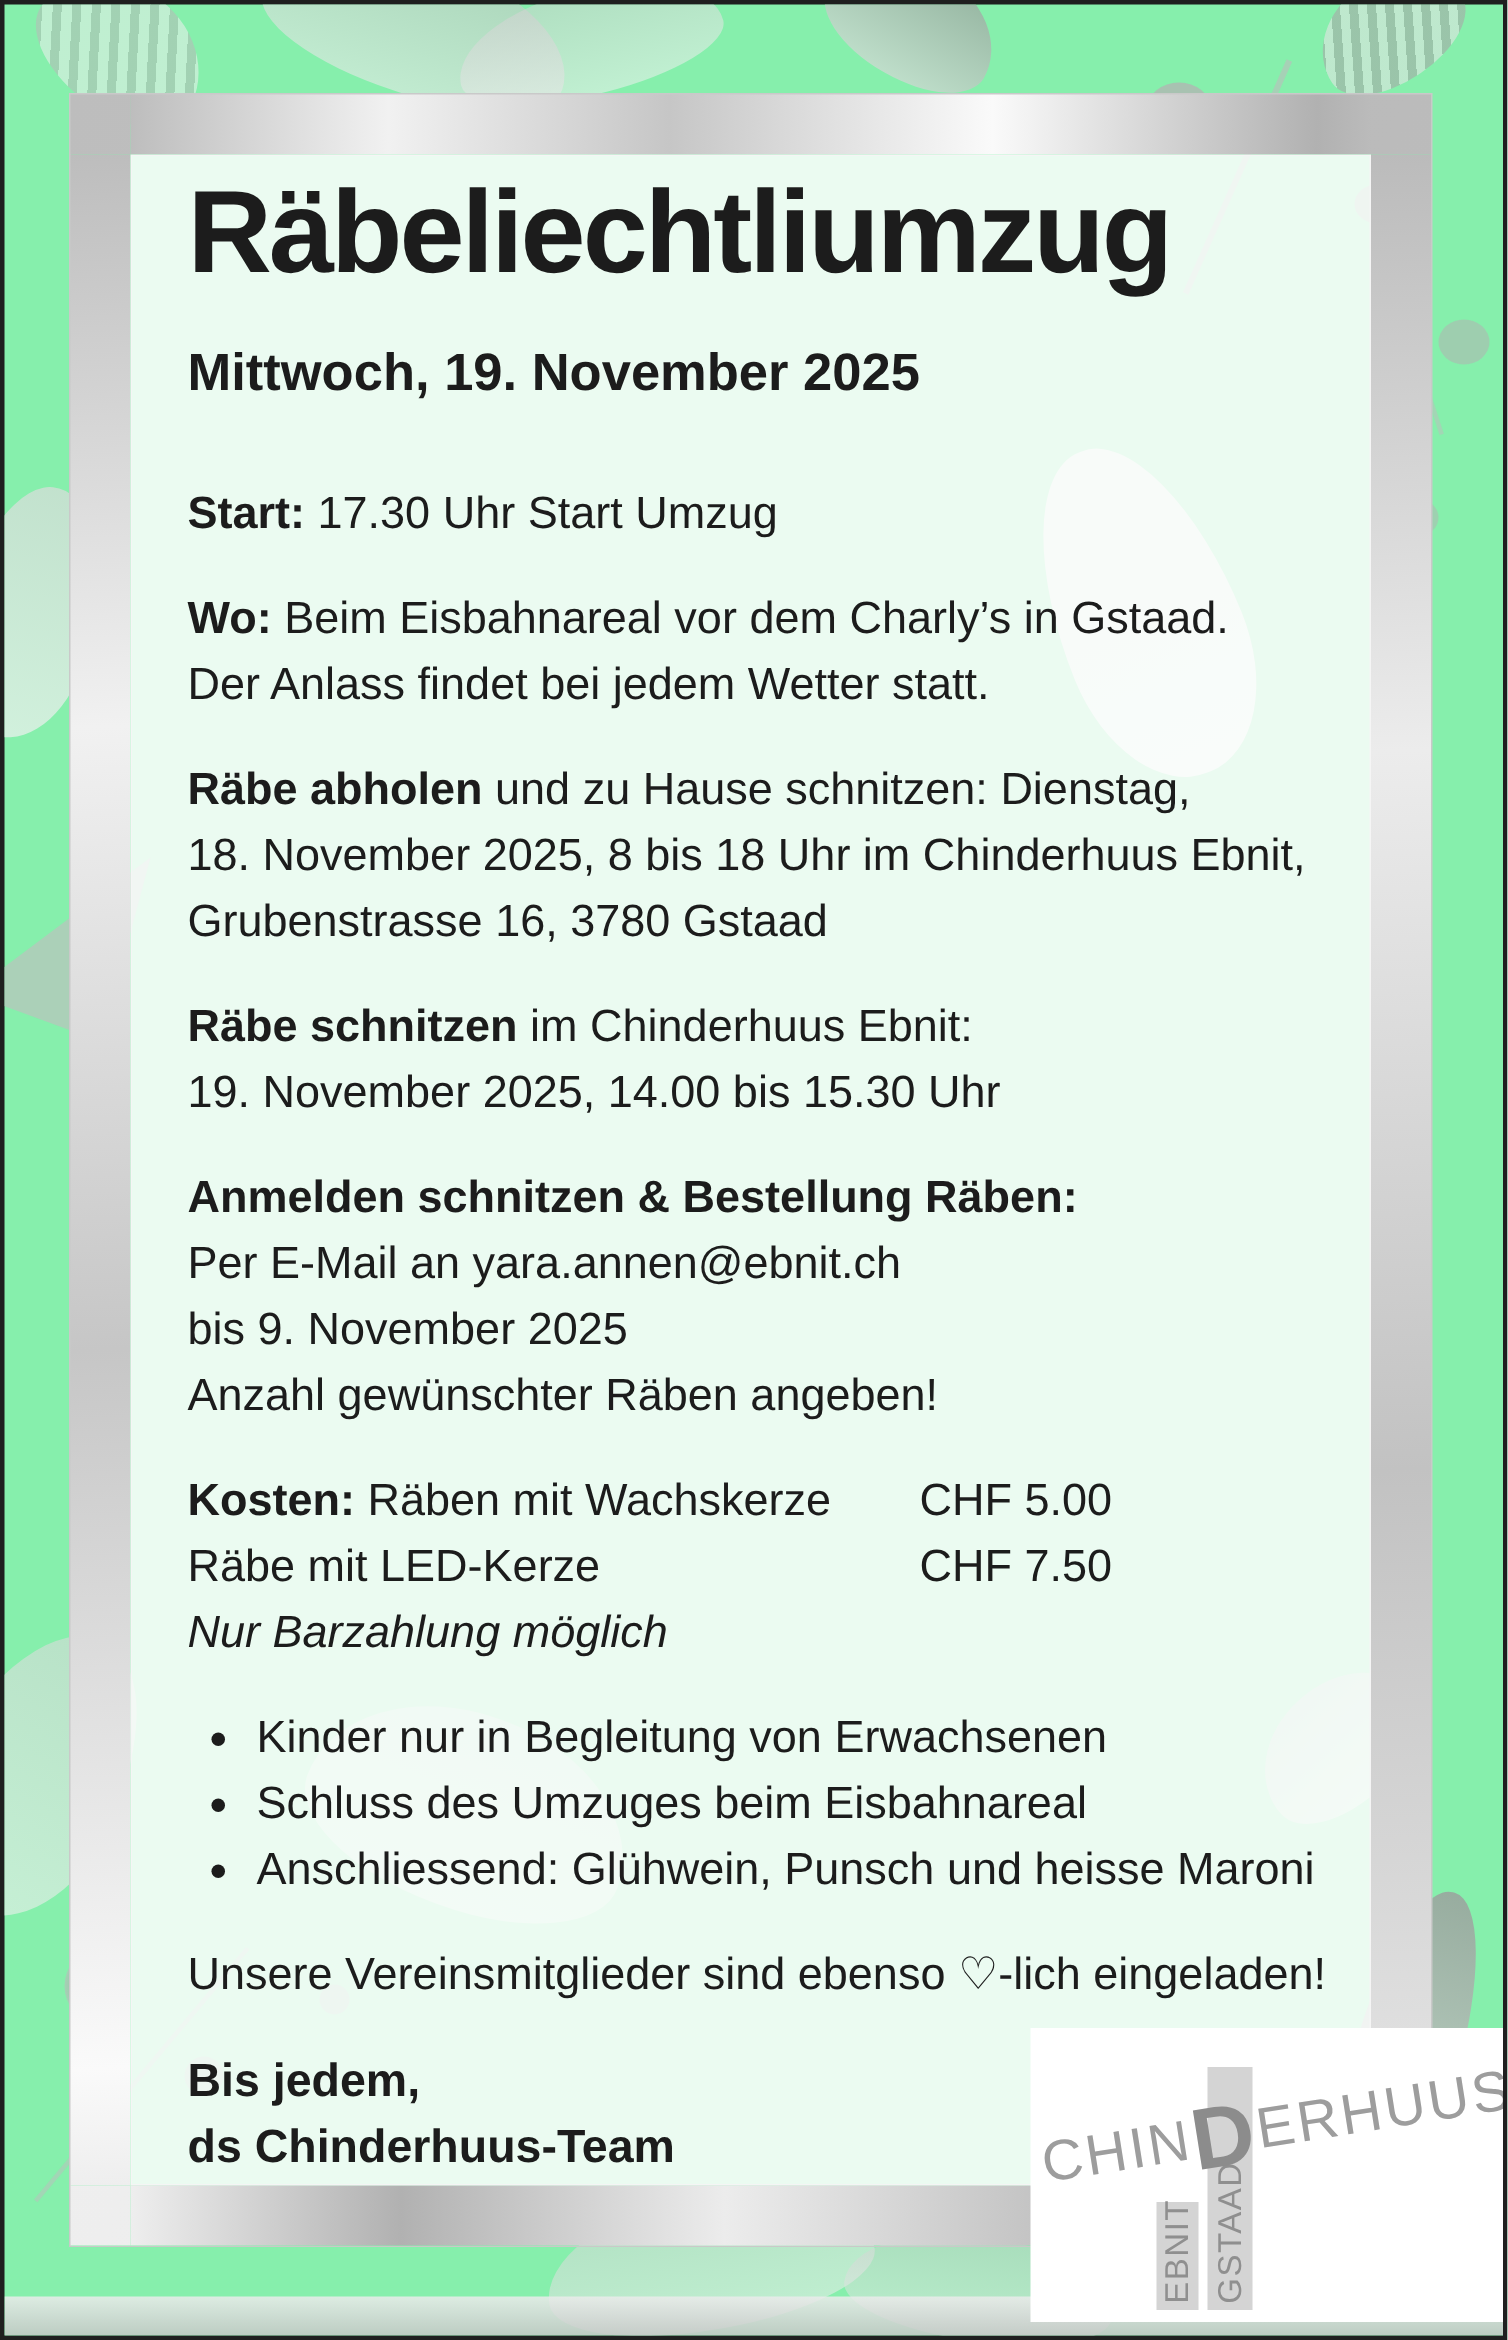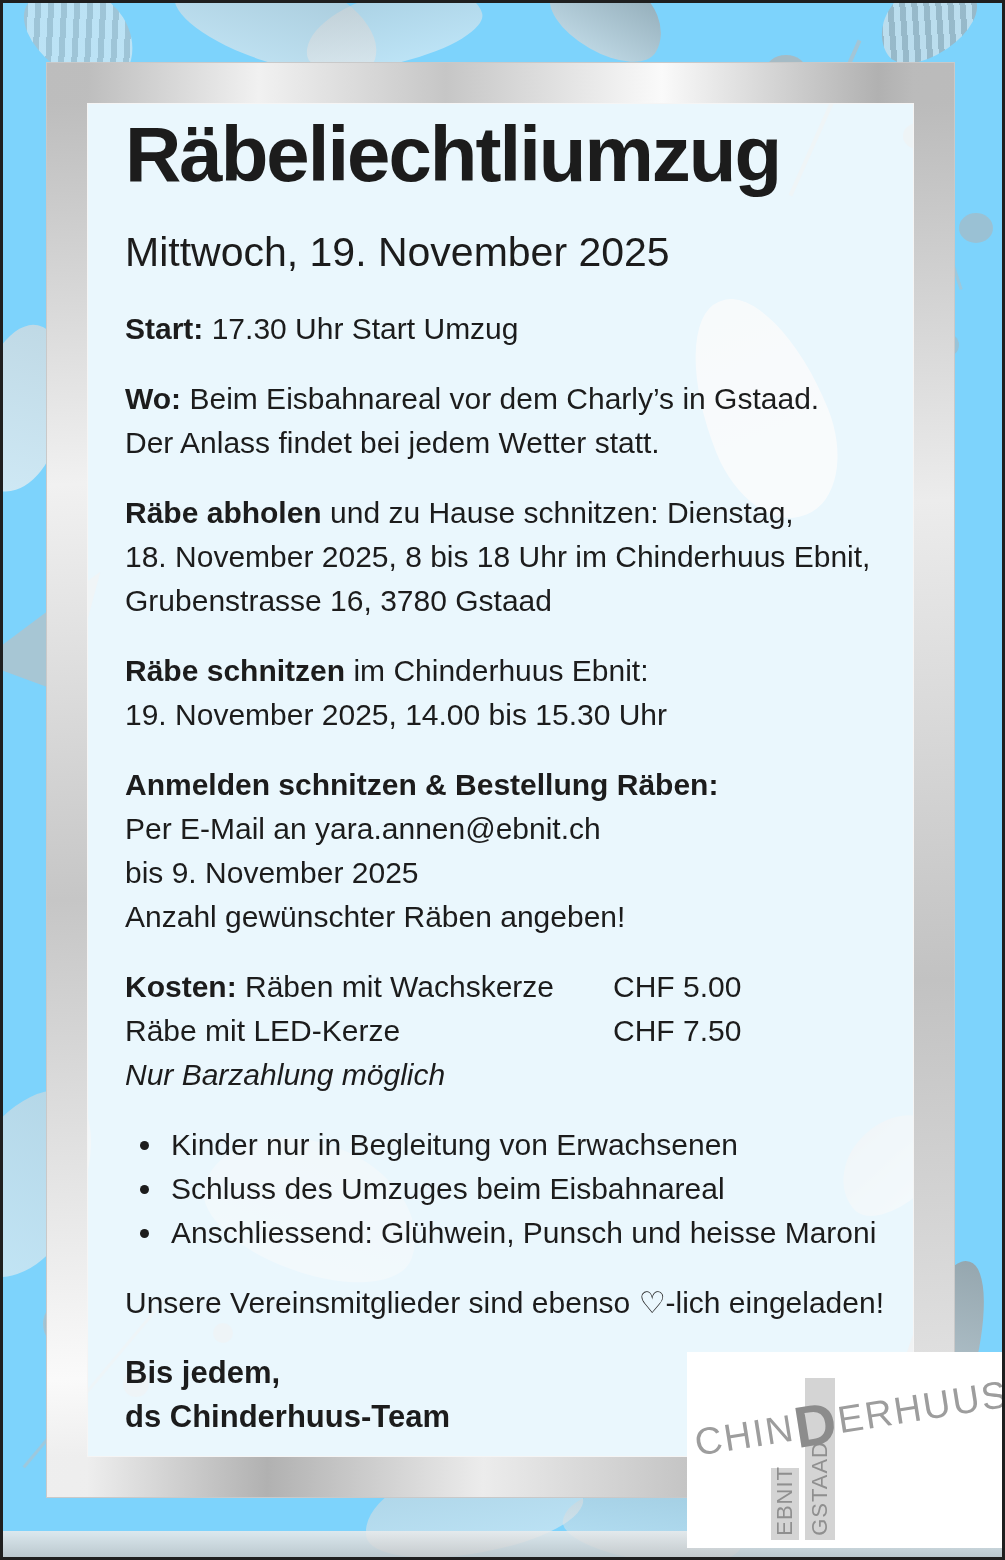--- a/index.html
+++ b/index.html
@@ -1,18 +1,18 @@
 <!DOCTYPE html>
 <html><head>
 <meta charset="utf-8">
 <style>
   html,body { margin:0; padding:0; background:#ffffff; }
   .poster {
     position:relative; width:1005px; height:1560px; box-sizing:border-box;
-    border:3px solid #1f1f1f; background:#7dd3fc; overflow:hidden;
+    border:3px solid #1f1f1f; background:#86efac; overflow:hidden;
     font-family:"Liberation Sans","DejaVu Sans",sans-serif; color:#1c1c1c;
   }
   
   .leaf { position:absolute; border-radius:50% 50% 50% 50%/62% 62% 40% 40%; z-index:1; }
   .d1 { left:18px; top:-12px; width:120px; height:84px; transform:rotate(38deg);
         background:repeating-linear-gradient(55deg,#b9b9b9 0 6px,#efefef 6px 13px); opacity:.55; }
   .d2 { left:170px; top:-30px; width:210px; height:90px; transform:rotate(18deg);
         background:linear-gradient(#c7c7c7,#e8e8e8); opacity:.6; }
   .d3 { left:300px; top:-10px; width:180px; height:70px; transform:rotate(-14deg);
         background:linear-gradient(#d2d2d2,#f0f0f0); opacity:.55; }
@@ -59,21 +59,21 @@
     border:40px solid; z-index:2;
     border-image:linear-gradient(115deg,#bdbdbd 0%,#f1f1f1 12%,#c6c6c6 25%,#fafafa 40%,
       #b1b1b1 55%,#ececec 70%,#c2c2c2 85%,#e7e7e7 100%) 1;
     box-shadow:0 0 0 1px #c9c9c9, inset 0 0 0 1px #c9c9c9;
   }
   .inner-panel { position:absolute; left:84px; top:100px; width:827px; height:1354px;
     background:rgba(253,253,253,.85); z-index:2; }
   
   .content { position:absolute; left:122px; top:112px; width:784px; z-index:3; }
   h1 { margin:0 0 34px; font-size:78px; font-weight:800; letter-spacing:-2px; line-height:1.02; }
-  h2 { margin:0 0 31px; font-size:41px; font-weight:400; }
+  h2 { margin:0 0 52px; font-size:35px; font-weight:700; }
   .para { margin:0 0 26px; font-size:30px; line-height:44px; white-space:pre-line; }
   .para strong, .cost strong, .signoff { font-weight:700; }
   .cost { margin:0 0 26px; font-size:30px; line-height:44px; }
   .cost-row { position:relative; }
   .price { position:absolute; left:488px; top:0; }
   .cost-note { font-style:italic; }
   ul.bullets { margin:0 0 26px; padding-left:40px; font-size:30px; line-height:44px; }
   ul.bullets li { padding-left:6px; }
   .closing { margin:0 0 26px; font-size:30px; line-height:44px; }
   .signoff { margin:0; font-size:31px; line-height:44px; white-space:pre-line; }

